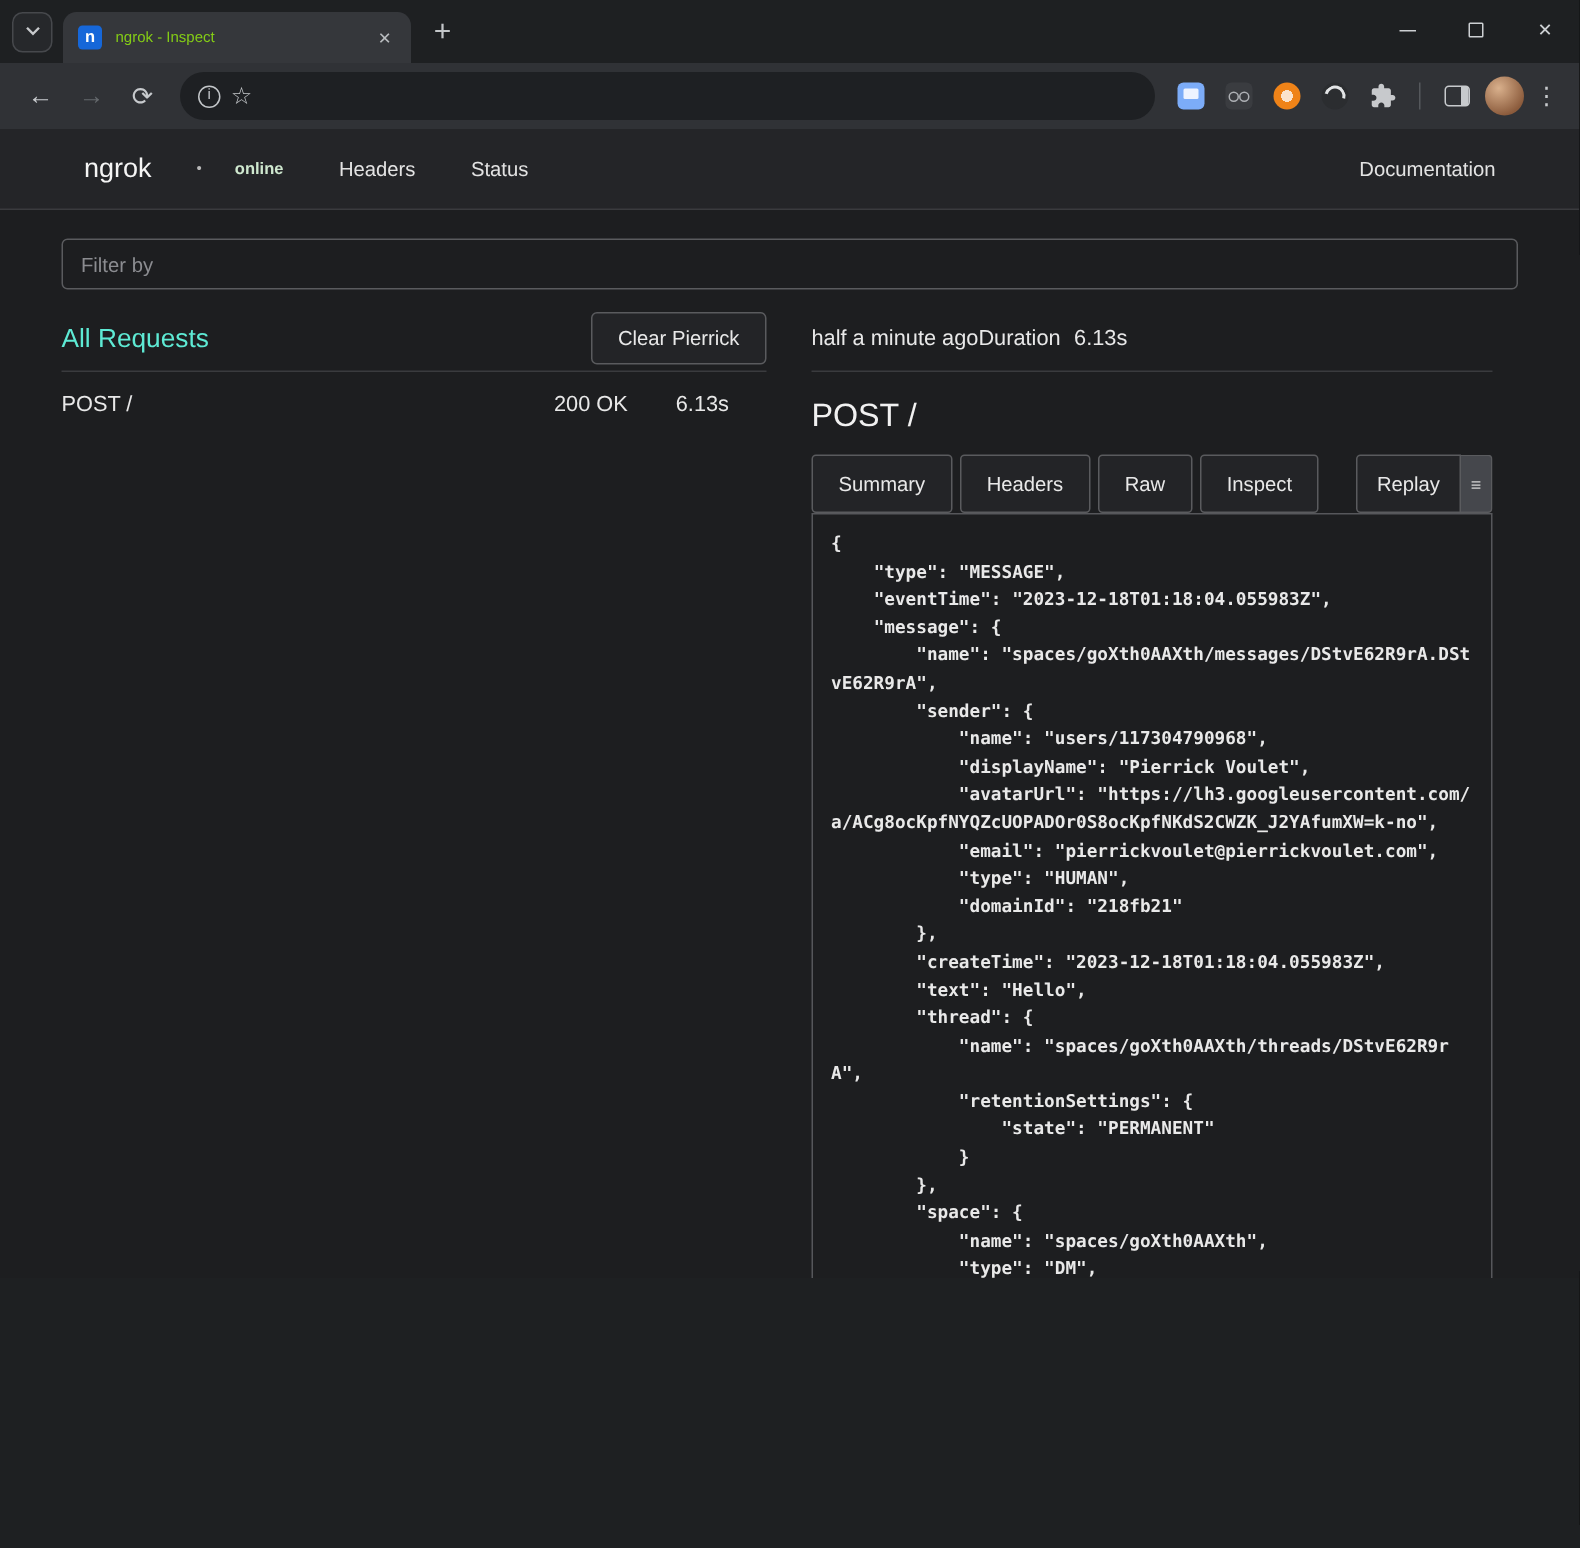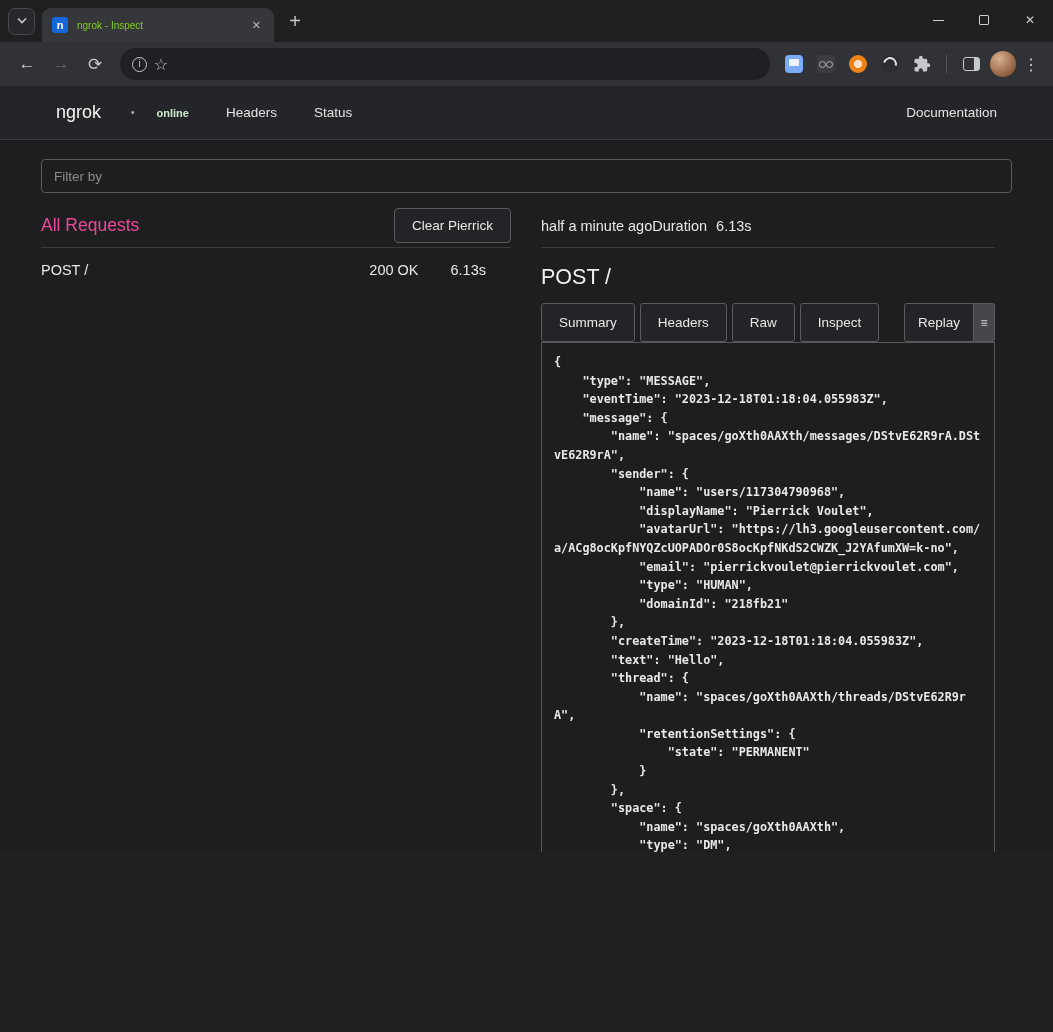--- a/index.html
+++ b/index.html
@@ -62,21 +62,21 @@
   .content { padding:0 41px; }
   .filter { margin-top:19px; width:100%; height:34px; background:#1d1e20; border:1px solid #5a5b5e; border-radius:4px; color:#ddd; padding:0 12px; font-size:13.5px; font-family:inherit; outline:none; }
   .filter::placeholder { color:#8b8c90; }
 
   .columns { display:flex; gap:30px; margin-top:11px; width:954px; }
   .left-col { flex:1; min-width:0; }
   .right-col { width:454px; flex:none; }
 
   .panel-head { height:44px; display:flex; align-items:center; border-bottom:1px solid #3a3b3e; font-size:14.5px; }
   .left-col .panel-head { justify-content:space-between; }
-  .panel-title { font-size:17.5px; font-weight:normal; color:#ec4899; }
+  .panel-title { font-size:17.5px; font-weight:normal; color:#5eead4; }
 
   .btn { background:#232427; border:1px solid #5a5b5e; border-radius:4px; color:#e8e8e8; font-size:13.5px; }
   .clear-btn { padding:9px 17px; }
 
   .req-row { display:flex; justify-content:space-between; align-items:center; padding:14px 0; font-size:14.5px; cursor:pointer; }
   .req-right { display:flex; gap:32px; padding-right:25px; }
 
   .dur-group { }
   .dur-value { margin-left:9px; }
 

